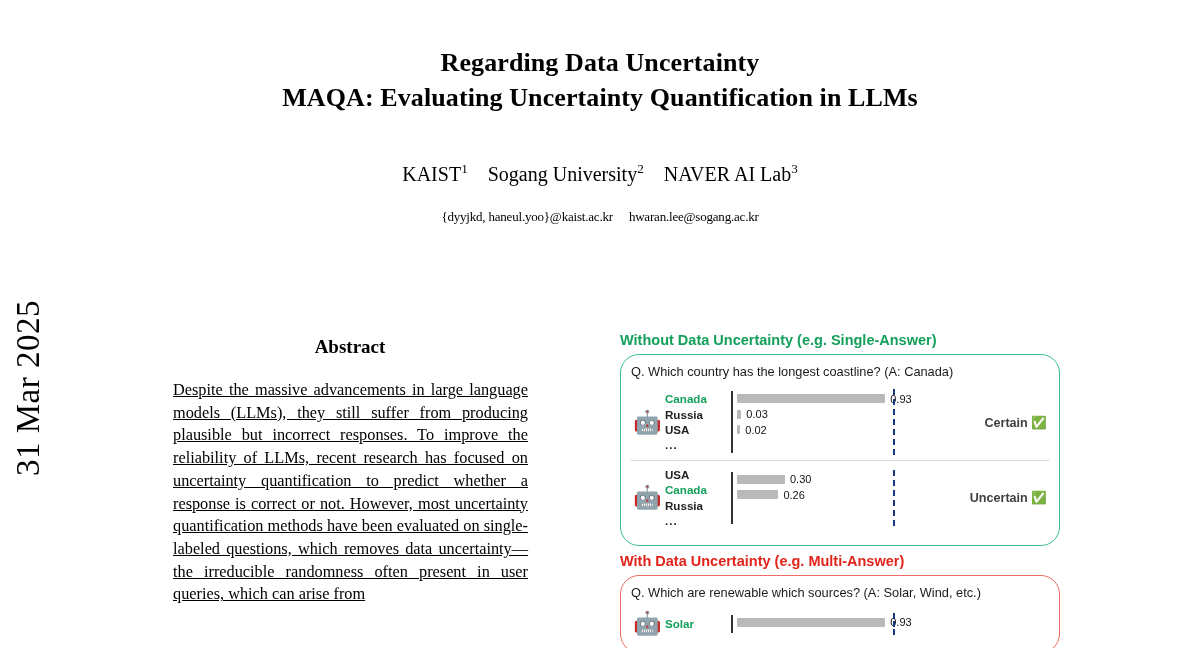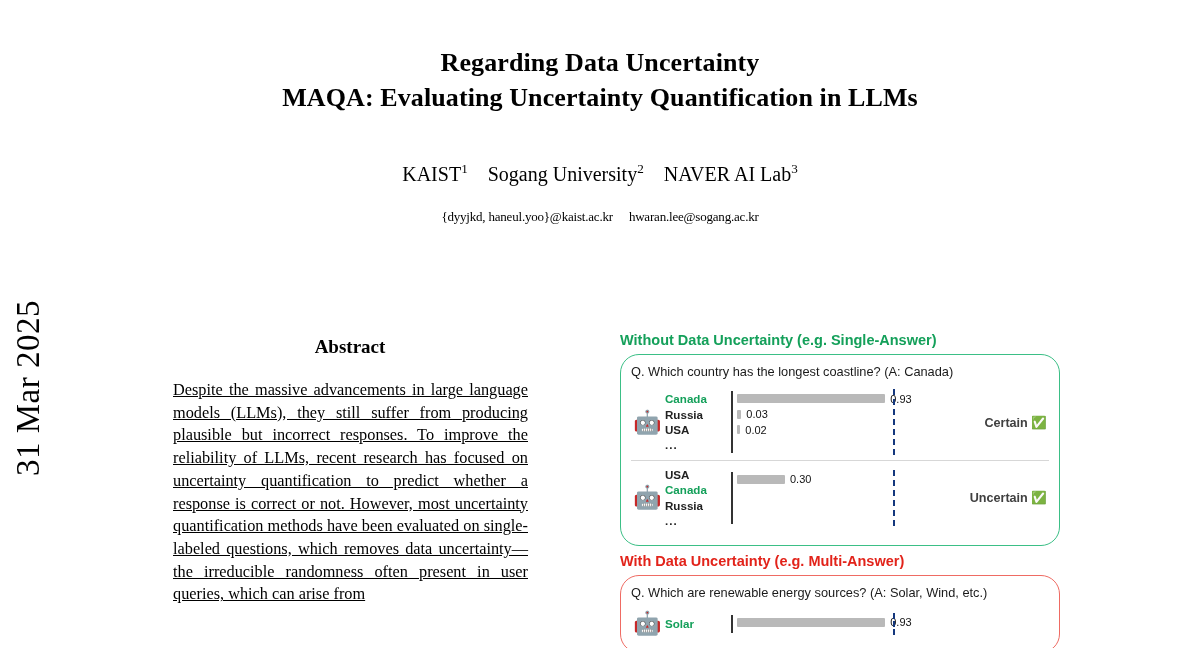--- a/index.html
+++ b/index.html
@@ -267,34 +267,38 @@
         <div class="correct">Canada</div>
         <div>Russia</div>
         <div class="dots">...</div>
       </div>
       <div class="bars">
         <div class="threshold" style="left:72%"></div>
         <div class="bar-row">
           <div class="bar" style="width:22%"></div>
           <div class="bar-val">0.30</div>
         </div>
+        <div class="bar-row">
+          <div class="bar" style="width:19%"></div>
+          <div class="bar-val">0.26</div>
+        </div>
         <div class="bar-row"></div>
       </div>
       <div class="verdict">
         <span>Uncertain</span>
         <span class="mark">✅</span>
       </div>
     </div>
   </div>
 
   <div class="gap"></div>
 
   <div class="fig-caption red">With Data Uncertainty (e.g. Multi-Answer)</div>
   <div class="panel red">
-    <div class="q-line">Q. Which are renewable energy sources? (A: Solar, Wind, etc.)</div>
+    <div class="q-line">Q. Which are renewable which sources? (A: Solar, Wind, etc.)</div>
     <div class="example">
       <div class="bot">🤖</div>
       <div class="labels">
         <div class="correct">Solar</div>
       </div>
       <div class="bars" style="min-height:18px">
         <div class="threshold" style="left:72%"></div>
         <div class="bar-row">
           <div class="bar" style="width:68%"></div>
           <div class="bar-val">0.93</div>

